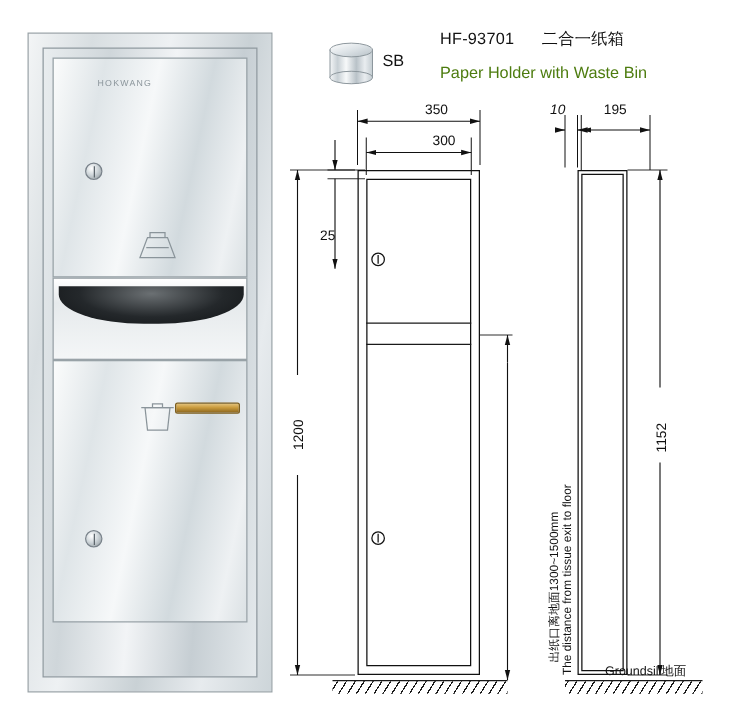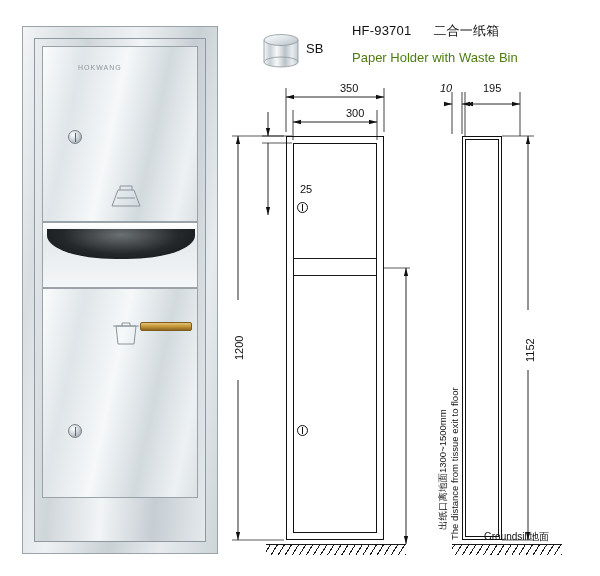--- a/index.html
+++ b/index.html
@@ -328,21 +328,21 @@
   <line x1="465" y1="104" x2="520" y2="104" stroke="#111" stroke-width="0.9" marker-start="url(#arrR)" marker-end="url(#arrL)"></line>
 
   <line x1="502" y1="136" x2="534" y2="136" stroke="#111" stroke-width="0.7"></line>
   <line x1="502" y1="540" x2="534" y2="540" stroke="#111" stroke-width="0.7"></line>
   <line x1="528" y1="136" x2="528" y2="310" stroke="#111" stroke-width="0.9" marker-start="url(#arrR)"></line>
   <line x1="528" y1="370" x2="528" y2="540" stroke="#111" stroke-width="0.9" marker-end="url(#arrL)"></line>
 </svg>
 
 <div class="dim-text" style="left:340px; top:82px;">350</div>
 <div class="dim-text" style="left:325px; top:107px;margin-left:21px;">300</div>
-<div class="dim-text" style="left:256px; top:183px;margin-left:44px;">25</div>
+<div class="dim-text" style="left:256px; top:183px;">25</div>
 
 <div class="vtext" style="left:233px; top:360px;">1200</div>
 
 <div class="vtext tiny" style="left:437px; top:530px;">出纸口离地面1300~1500mm</div>
 <div class="vtext tiny" style="left:449px; top:540px;">The distance from tissue exit to floor</div>
 
 <div class="dim-text" style="left:440px; top:82px;font-style:italic;">10</div>
 <div class="dim-text" style="left:483px; top:82px;">195</div>
 <div class="vtext" style="left:524px; top:362px;">1152</div>
 

